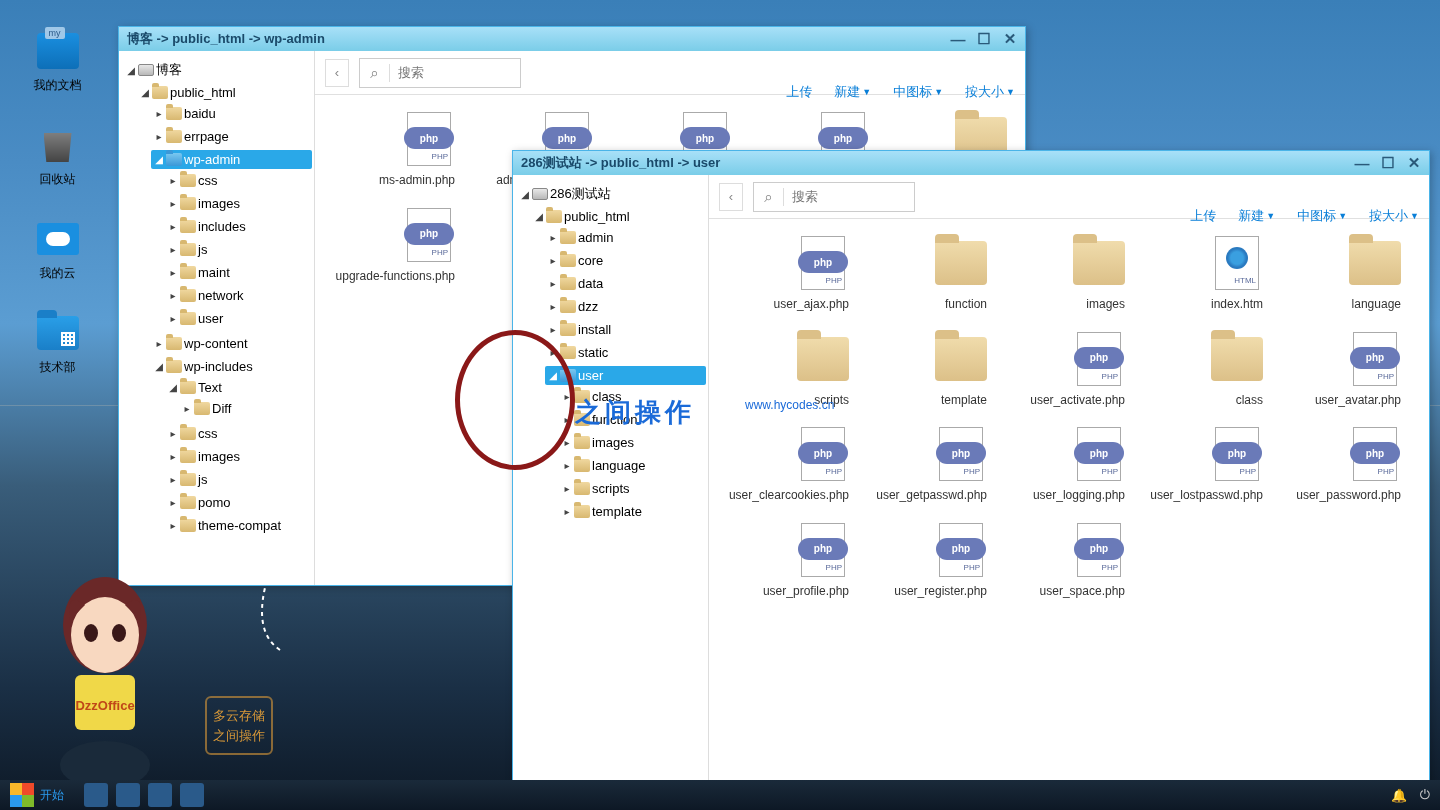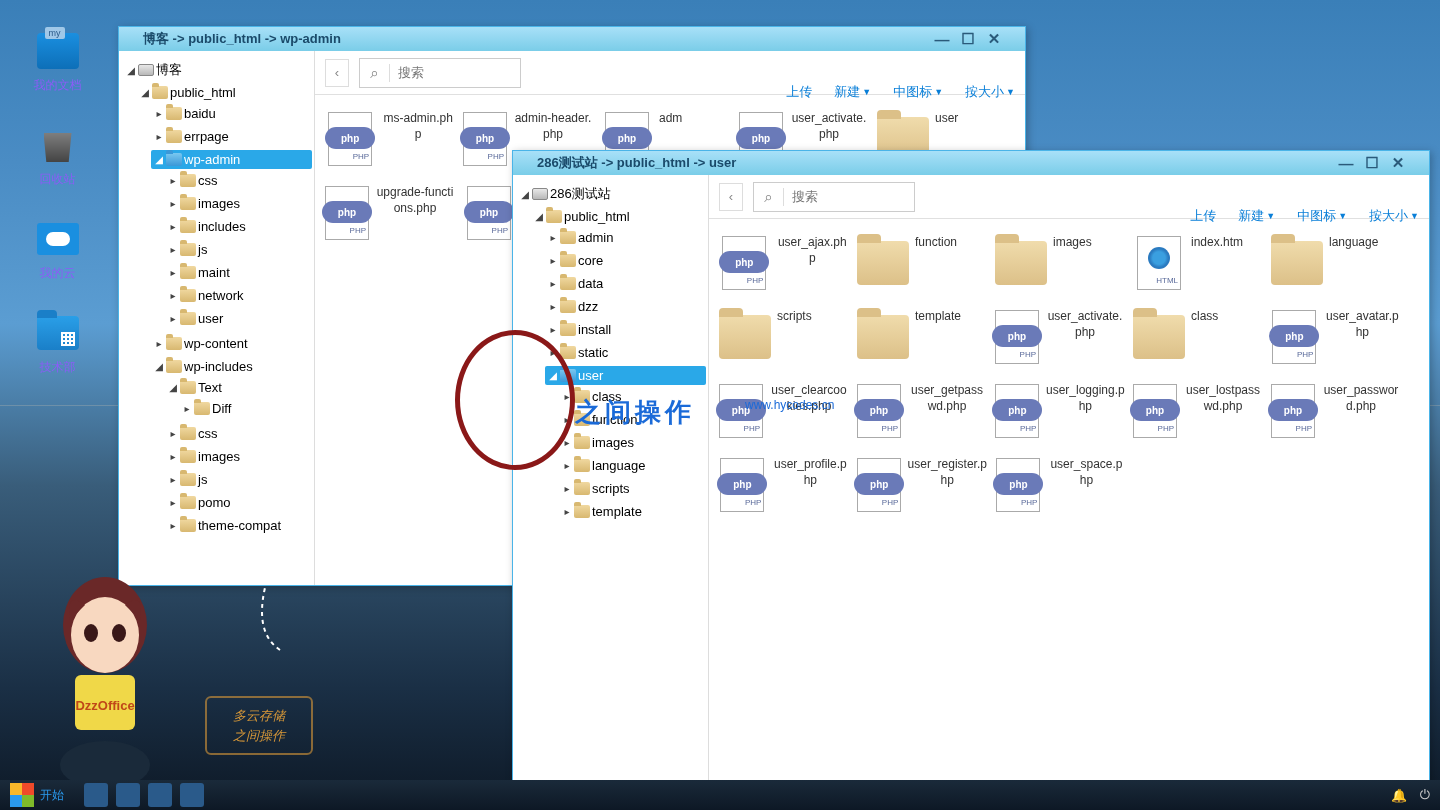--- a/index.html
+++ b/index.html
@@ -1,34 +1,34 @@
 <!DOCTYPE html>
 <html><head>
 <meta charset="utf-8">
 <style>
 *{box-sizing:border-box;margin:0;padding:0;font-family:"Microsoft YaHei",Arial,sans-serif;font-size:13px;}
 body{width:1440px;height:810px;background:linear-gradient(to bottom,#3a7fb8 0%,#4a8cc4 20%,#5b9dd2 40%,#395d7a 60%,#1a2f45 85%,#0d1825 100%);overflow:hidden;position:relative;}
 .horizon{position:absolute;top:50%;left:0;right:0;height:1px;background:linear-gradient(to bottom,rgba(255,220,180,0.4),transparent);}
 .desktop-icons{position:absolute;left:30px;top:30px;display:flex;flex-direction:column;gap:30px;}
 .desktop-icon{display:flex;flex-direction:column;align-items:center;gap:5px;cursor:pointer;width:55px;}
 .desktop-icon-img{width:42px;height:42px;display:flex;align-items:center;justify-content:center;font-size:30px;}
-.desktop-icon-label{color:#8b5cf6;font-size:12px;text-align:center;}
+.desktop-icon-label{color:#000000;font-size:12px;text-align:center;}
 .doc-icon{width:42px;height:36px;background:linear-gradient(#1a8fe0,#0d6fb8);border-radius:4px;position:relative;}
 .doc-icon::before{content:"my";position:absolute;top:-6px;left:8px;background:#a0c8e8;padding:1px 4px;border-radius:2px;font-size:9px;color:#2a5a8a;}
 .trash-icon{width:28px;height:34px;background:linear-gradient(#888,#444);clip-path:polygon(0 15%,100% 15%,90% 100%,10% 100%);position:relative;}
 .trash-icon::before{content:"";position:absolute;top:-4px;left:-5px;right:-5px;height:6px;background:#666;border-radius:2px;}
 .cloud-icon{width:42px;height:32px;background:#1a8fe0;border-radius:3px;display:flex;align-items:center;justify-content:center;}
 .cloud-icon::before{content:"";width:24px;height:14px;background:#fff;border-radius:8px;}
 .tech-icon{width:42px;height:34px;background:linear-gradient(#2a9fe8,#1a7fc8);border-radius:0 4px 4px 4px;position:relative;}
 .tech-icon::before{content:"";position:absolute;top:-6px;left:0;width:20px;height:8px;background:#1a7fc8;border-radius:4px 4px 0 0;}
 .tech-icon::after{content:"";position:absolute;right:4px;bottom:4px;width:14px;height:14px;background:repeating-linear-gradient(90deg,#fff 0 2px,transparent 2px 4px),repeating-linear-gradient(0deg,#fff 0 2px,transparent 2px 4px);}
 .window{position:absolute;background:#fff;border:1px solid #4ab4e8;box-shadow:2px 2px 8px rgba(0,0,0,0.25);}
 .w1{left:118px;top:26px;width:908px;height:560px;}
 .w2{left:512px;top:150px;width:918px;height:707px;}
-.titlebar{height:24px;background:linear-gradient(#a8e0f8,#7acde8);display:flex;align-items:center;padding:0 24px;color:#1a4a6a;font-weight:bold;font-size:13px;}
+.titlebar{height:24px;background:linear-gradient(#a8e0f8,#7acde8);display:flex;align-items:center;padding:0 8px;color:#1a4a6a;font-weight:bold;font-size:13px;}
 .titlebar-controls{margin-left:auto;display:flex;gap:12px;align-items:center;}
 .tb-btn{width:14px;height:14px;cursor:pointer;display:flex;align-items:center;justify-content:center;color:#2a5a7a;font-size:15px;}
 .window-body{display:flex;height:calc(100% - 24px);}
 .tree{width:196px;background:#fff;border-right:1px solid #ddd;overflow:auto;padding:6px 2px;}
 .tree ul{list-style:none;padding-left:14px;}
 .tree>ul{padding-left:2px;}
 .tree li{padding:2px 0;}
 .tree-row{display:flex;align-items:center;gap:2px;padding:2px 3px;cursor:pointer;white-space:nowrap;}
 .tree-row.sel{background:#2aa8e8;color:#fff;border-radius:2px;}
 .tri{width:10px;text-align:center;color:#444;font-size:10px;}
@@ -41,36 +41,36 @@
 .main{flex:1;display:flex;flex-direction:column;overflow:hidden;}
 .toolbar{height:44px;border-bottom:1px solid #e0e0e0;display:flex;align-items:center;padding:0 10px;gap:10px;}
 .nav-btn{width:24px;height:28px;border:1px solid #ddd;display:flex;align-items:center;justify-content:center;cursor:pointer;color:#888;}
 .search-box{display:flex;align-items:center;border:1px solid #ccc;height:30px;}
 .search-icon{width:30px;display:flex;align-items:center;justify-content:center;color:#888;font-size:15px;border-right:1px solid #ddd;}
 .search-box input{border:none;outline:none;padding:0 8px;width:130px;height:100%;}
 .tb-actions{margin-left:auto;display:flex;gap:22px;align-items:center;color:#0a7fd8;}
 .tb-act{cursor:pointer;display:flex;align-items:center;gap:2px;margin-top:38px;}
 .caret{font-size:9px;}
 .icon-grid{flex:1;overflow:auto;padding:16px 10px;display:flex;flex-wrap:wrap;align-content:flex-start;gap:18px 8px;}
-.file-item{width:130px;display:flex;flex-direction:row;align-items:flex-start;gap:6px;cursor:pointer;}
+.file-item{width:130px;display:flex;flex-direction:column;align-items:flex-end;gap:6px;cursor:pointer;}
 .file-icon{width:52px;height:56px;display:flex;align-items:center;justify-content:center;}
 .php-icon{width:44px;height:54px;background:#fff;border:1px solid #aaa;position:relative;}
 .php-icon::after{content:"PHP";position:absolute;bottom:4px;right:2px;font-size:8px;color:#5a6a9a;}
 .php-badge{position:absolute;top:14px;left:-4px;right:-4px;height:22px;background:#6a7ab8;border-radius:11px;display:flex;align-items:center;justify-content:center;color:#fff;font-size:10px;font-weight:bold;}
 .php-badge::after{content:"php";}
 .html-icon{width:44px;height:54px;background:#fff;border:1px solid #aaa;position:relative;}
 .html-icon::before{content:"";position:absolute;top:10px;left:10px;width:22px;height:22px;background:radial-gradient(circle,#3a9fe0 40%,#2a7ac0 60%);border-radius:50%;}
 .html-icon::after{content:"HTML";position:absolute;bottom:4px;right:2px;font-size:8px;color:#5a6a9a;}
 .folder-icon{width:56px;height:44px;background:linear-gradient(#f0dcac,#dcc088);border-radius:0 4px 4px 4px;position:relative;}
 .folder-icon::before{content:"";position:absolute;top:-7px;left:0;width:24px;height:9px;background:#dcc088;border-radius:4px 4px 0 0;}
 .file-name{text-align:center;font-size:12px;color:#333;word-break:break-all;line-height:1.3;}
 .watermark1{position:absolute;left:575px;top:395px;font-size:26px;color:#1a6ad8;font-weight:bold;letter-spacing:4px;pointer-events:none;}
 .watermark2{position:absolute;left:745px;top:398px;font-size:12px;color:#1a6ad8;pointer-events:none;}
 .tagline{position:absolute;left:205px;bottom:55px;color:#d89838;font-size:26px;line-height:1.5;font-family:"KaiTi",serif;}
-.tagline-box{border:2px solid rgba(216,152,56,0.6);border-radius:6px;padding:8px 26px;position:relative;font-style:italic;}
+.tagline-box{border:2px solid rgba(216,152,56,0.6);border-radius:6px;padding:8px 6px;position:relative;}
 .arrow-curve{position:absolute;left:220px;top:560px;width:80px;height:100px;pointer-events:none;}
 .circle-mark{position:absolute;left:455px;top:330px;width:120px;height:140px;border:5px solid #8a1818;border-radius:50%;pointer-events:none;}
 .taskbar{position:absolute;bottom:0;left:0;right:0;height:30px;background:linear-gradient(#1a2a3a,#0d1825);display:flex;align-items:center;padding:0 10px;color:#ccc;}
 .start-btn{width:24px;height:24px;background:conic-gradient(#ef4a2a 0 25%,#7fba2a 25% 50%,#2a9aef 50% 75%,#fab82a 75% 100%);cursor:pointer;}
 .start-label{margin-left:6px;font-size:12px;color:#2a9aef;}
 .task-items{margin-left:20px;display:flex;gap:8px;}
 .task-item{width:24px;height:24px;background:#2a5a8a;border-radius:3px;}
 .tray{margin-left:auto;display:flex;gap:12px;align-items:center;color:#ccc;}
 .character{position:absolute;left:15px;bottom:15px;width:180px;height:230px;pointer-events:none;}
 </style>

